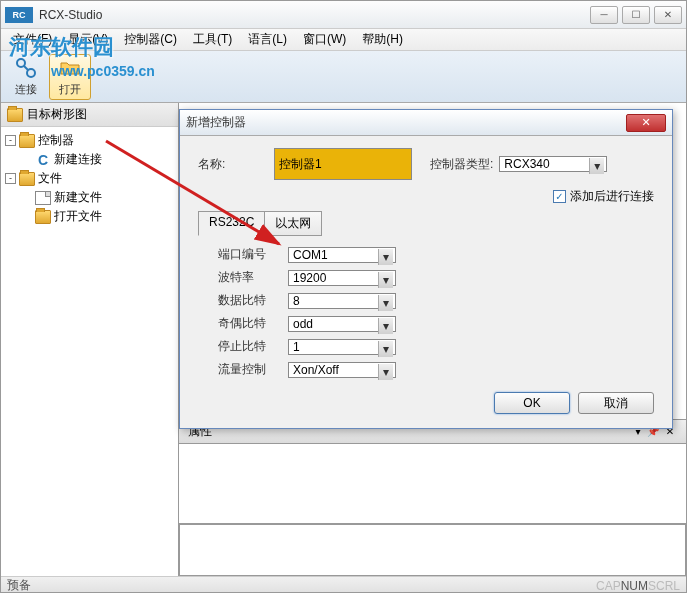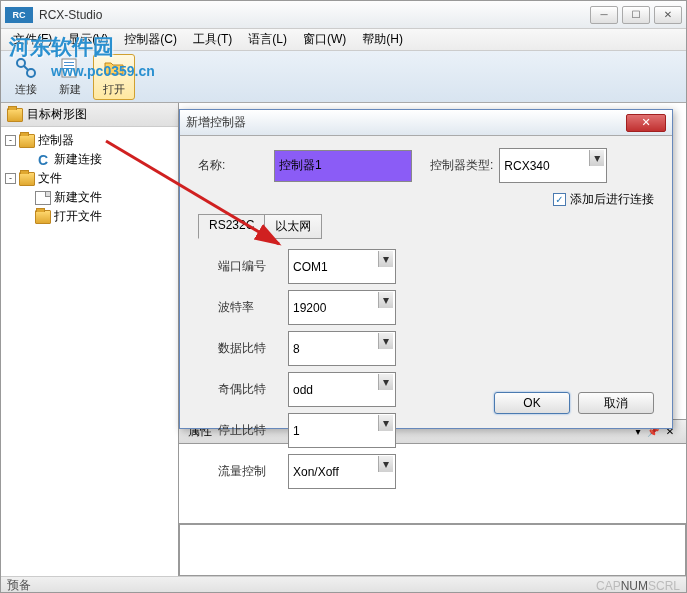--- a/index.html
+++ b/index.html
@@ -41,24 +41,24 @@
 .status-right{display:flex;}
 
 .dialog{position:absolute;left:178px;top:108px;width:494px;height:320px;background:#f0f0f0;border:1px solid #6688bb;box-shadow:2px 2px 8px rgba(0,0,0,.3);z-index:10}
 .dlg-title{height:26px;background:linear-gradient(#fff,#e0e8f0);display:flex;align-items:center;padding:0 6px;border-bottom:1px solid #aaa}
 .dlg-title-text{flex:1;color:#333}
 .dlg-close{width:40px;height:18px;background:linear-gradient(#e07070,#c03030);border:1px solid #a02020;border-radius:2px;color:#fff;display:flex;align-items:center;justify-content:center;cursor:pointer;font-size:11px}
 .dlg-body{padding:12px 18px}
 .row{display:flex;align-items:center;margin-bottom:8px;gap:6px}
 .row label{color:#333}
 .name-label{width:70px}
-.input-text{border:1px solid #888;padding:8px 4px;height:32px;background:#8b5cf6}
+.input-text{border:1px solid #888;padding:8px 4px;height:32px;background:#eab308}
 .name-input{width:138px}
 .type-label{margin-left:12px}
-.combo{border:1px solid #888;background:#fff;height:35px;display:flex;align-items:center;padding:0 4px;position:relative;cursor:pointer}
+.combo{border:1px solid #888;background:#fff;height:16px;display:flex;align-items:center;padding:0 4px;position:relative;cursor:pointer}
 .combo::after{content:"▾";position:absolute;right:2px;top:1px;width:14px;text-align:center;color:#333;background:linear-gradient(#f0f0f0,#d0d0d0);border-left:1px solid #aaa;height:16px;line-height:16px}
 .type-combo{width:108px}
 .chk-row{display:flex;justify-content:flex-end;align-items:center;gap:4px;margin-bottom:6px}
 .chk{width:13px;height:13px;border:1px solid #4a7ab0;background:#fff;display:flex;align-items:center;justify-content:center;color:#2a7ab8;font-size:10px}
 .tabs{display:flex;margin-bottom:10px}
 .tab{padding:3px 10px;border:1px solid #999;background:linear-gradient(#f8f8f8,#e8e8e8);cursor:pointer;margin-right:-1px}
 .tab.active{background:#f0f0f0;border-bottom-color:#f0f0f0;position:relative;z-index:1}
 .form-area{padding-left:20px}
 .form-row{display:flex;align-items:center;margin-bottom:6px}
 .form-row label{width:70px;color:#333}
@@ -98,31 +98,20 @@
   <div class="tool-btn">
     <div class="tool-icon">
         <svg width="22" height="22">
           <circle cx="6" cy="6" r="4" fill="none" stroke="#2a7ab8" stroke-width="2"></circle>
           <circle cx="16" cy="16" r="4" fill="none" stroke="#2a7ab8" stroke-width="2"></circle>
           <line x1="9" y1="9" x2="13" y2="13" stroke="#2a7ab8" stroke-width="2"></line>
         </svg>
       </div>
     <div class="tool-label">连接</div>
   </div>
-  <div class="tool-btn">
-    <div class="tool-icon">
-        <svg width="20" height="22">
-          <rect x="2" y="2" width="14" height="18" fill="#fff" stroke="#888"></rect>
-          <rect x="4" y="5" width="10" height="1" fill="#4a90d0"></rect>
-          <rect x="4" y="8" width="10" height="1" fill="#4a90d0"></rect>
-          <rect x="4" y="11" width="7" height="1" fill="#4a90d0"></rect>
-        </svg>
-      </div>
-    <div class="tool-label">新建</div>
-  </div>
   <div class="tool-btn active">
     <div class="tool-icon">
         <svg width="22" height="20">
           <path d="M2 5 L2 16 L20 16 L20 7 L10 7 L8 5 Z" fill="#ffd060" stroke="#c08820"></path>
         </svg>
       </div>
     <div class="tool-label">打开</div>
   </div>
 </div>
 

